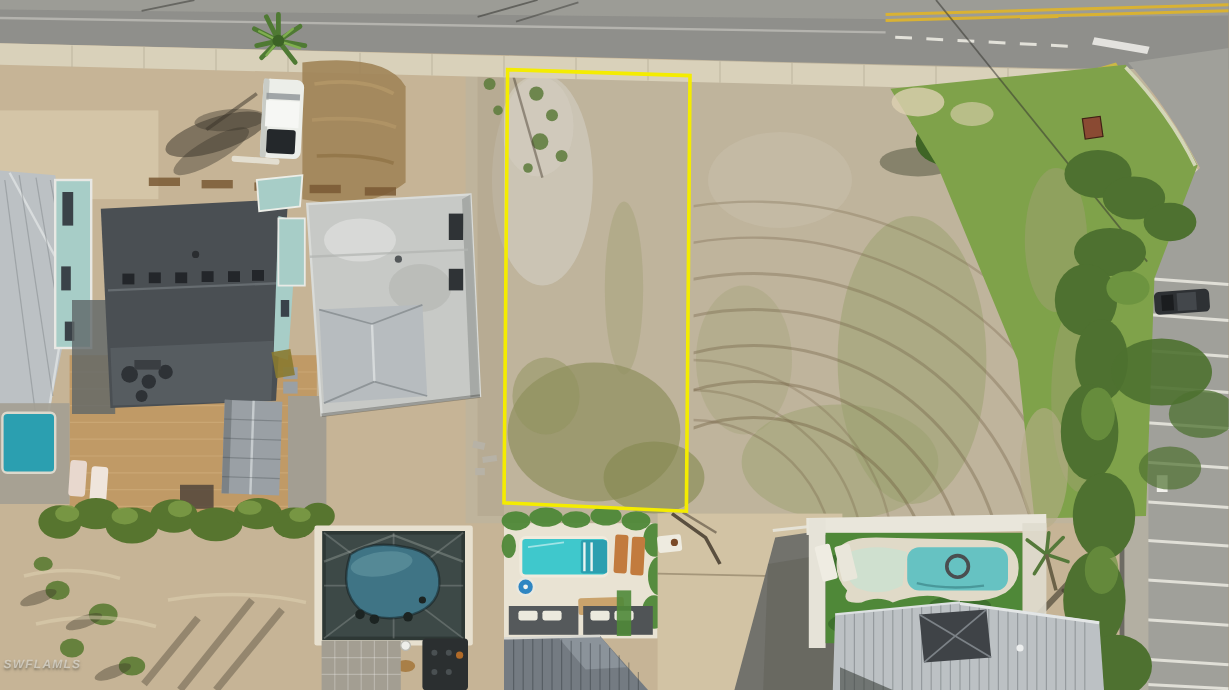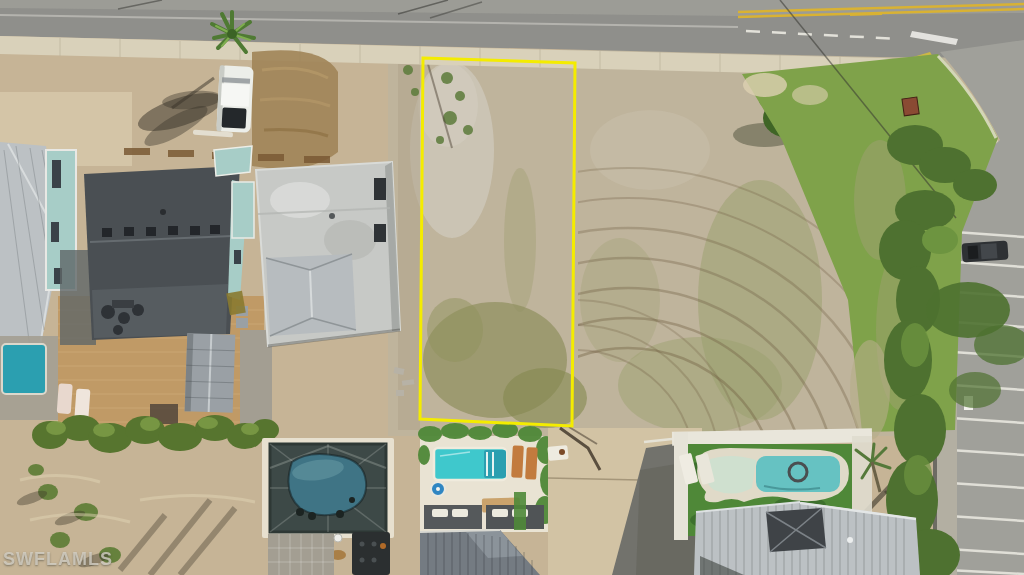--- a/index.html
+++ b/index.html
@@ -1,21 +1,21 @@
 <!DOCTYPE html>
 <html style="--c-sand: #c6b496; --c-sand-light: #ddd1b2; --c-dirt: #bfb49c; --c-dirt-brown: #a08458; --c-road: #8f8f8b; --c-road-light: #a0a09a; --c-sidewalk: #d9d1ba; --c-lane-white: #eceae2; --c-lane-yellow: #d9b233; --c-grass: #7fa24a; --c-veg: #4e7130; --c-scrub: #9aa06c; --c-roof-dark: #4a4f53; --c-roof-light: #bcc1c4; --c-roof-blue-gray: #747b82; --c-wall-teal: #a7cdc7; --c-pool-teal: #3fc8cc; --c-pool-deep: #2b9fb0; --c-pool-screened: #3f7485; --c-deck: #e7e0cf; --c-paver: #c09a66; --c-paver-gray: #a39e92; --c-boundary: #f4ec00; --c-asphalt-dark: #72726c; --c-turf: #4f8838; --c-orange: #c27b3e; --c-white: #f2f1ec; --c-watermark: rgba(215,211,201,0.78);"><head>
 <meta charset="utf-8">
 <style>
   html,body{margin:0;padding:0;background:#222;}
   #photo{position:relative;width:1024px;height:575px;overflow:hidden;
          font-family:"Liberation Sans",sans-serif;background:var(--c-sand,#c6b496);}
   #scene{position:absolute;left:0;top:0;width:1024px;height:575px;}
-  .watermark{position:absolute;left:3px;top:549px;font-size:18px;font-weight:bold;
+  .watermark{position:absolute;left:3px;top:549px;font-size:10px;font-weight:bold;
              letter-spacing:1px;color:var(--c-watermark,rgba(210,206,196,.8));
-             text-shadow:0 1px 2px rgba(70,70,60,.55);user-select:none;}
+             text-shadow:0 1px 2px rgba(70,70,60,.55);user-select:none;font-style:italic;}
   
   .fc-sand{fill:var(--c-sand)} .fc-sand-light{fill:var(--c-sand-light)}
   .fc-dirt{fill:var(--c-dirt)} .fc-dirt-brown{fill:var(--c-dirt-brown)}
   .fc-road{fill:var(--c-road)} .fc-road-light{fill:var(--c-road-light)}
   .fc-sidewalk{fill:var(--c-sidewalk)} .fc-grass{fill:var(--c-grass)}
   .fc-veg{fill:var(--c-veg)} .fc-scrub{fill:var(--c-scrub)}
   .fc-roof-dark{fill:var(--c-roof-dark)} .fc-roof-light{fill:var(--c-roof-light)}
   .fc-roof-blue{fill:var(--c-roof-blue-gray)} .fc-teal{fill:var(--c-wall-teal)}
   .fc-pool{fill:var(--c-pool-teal)} .fc-pool-deep{fill:var(--c-pool-deep)}
   .fc-screen{fill:var(--c-pool-screened)} .fc-deck{fill:var(--c-deck)}

